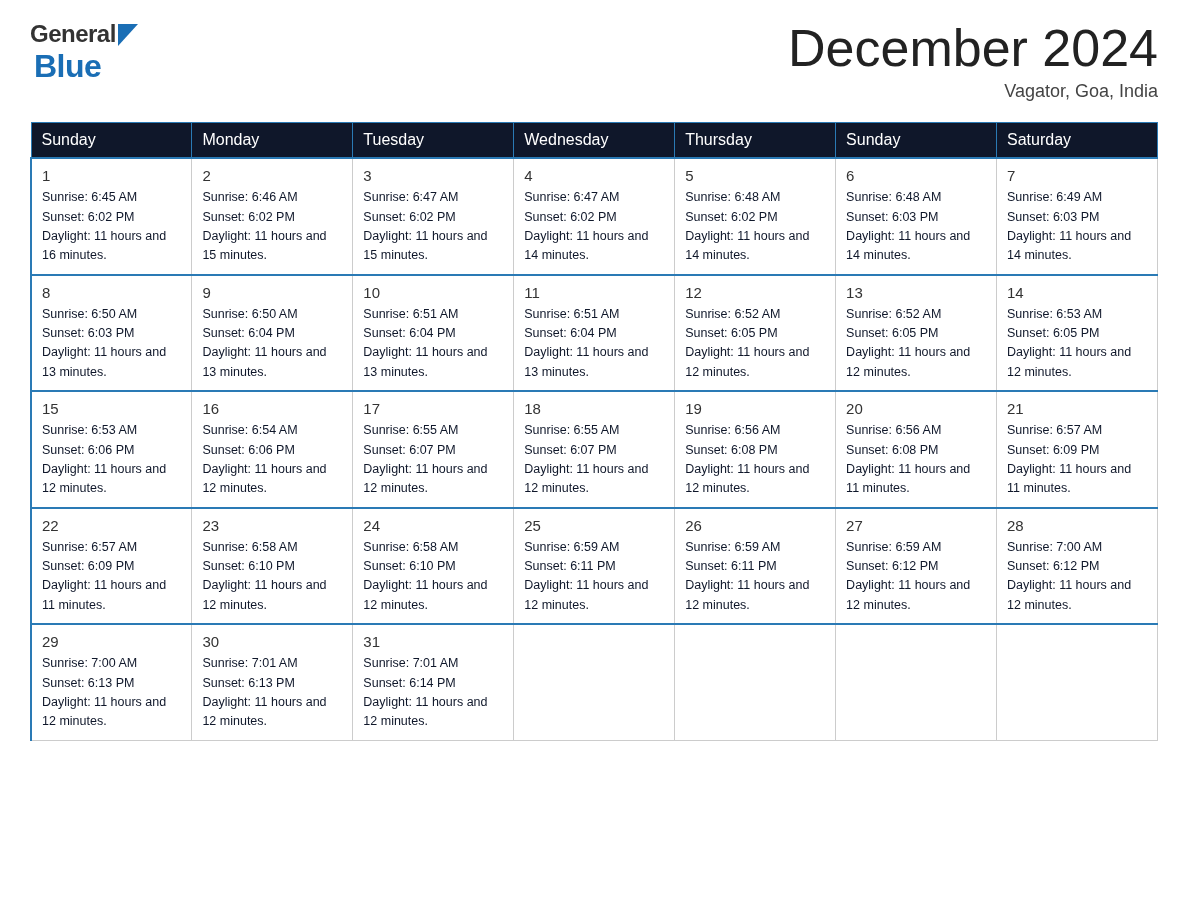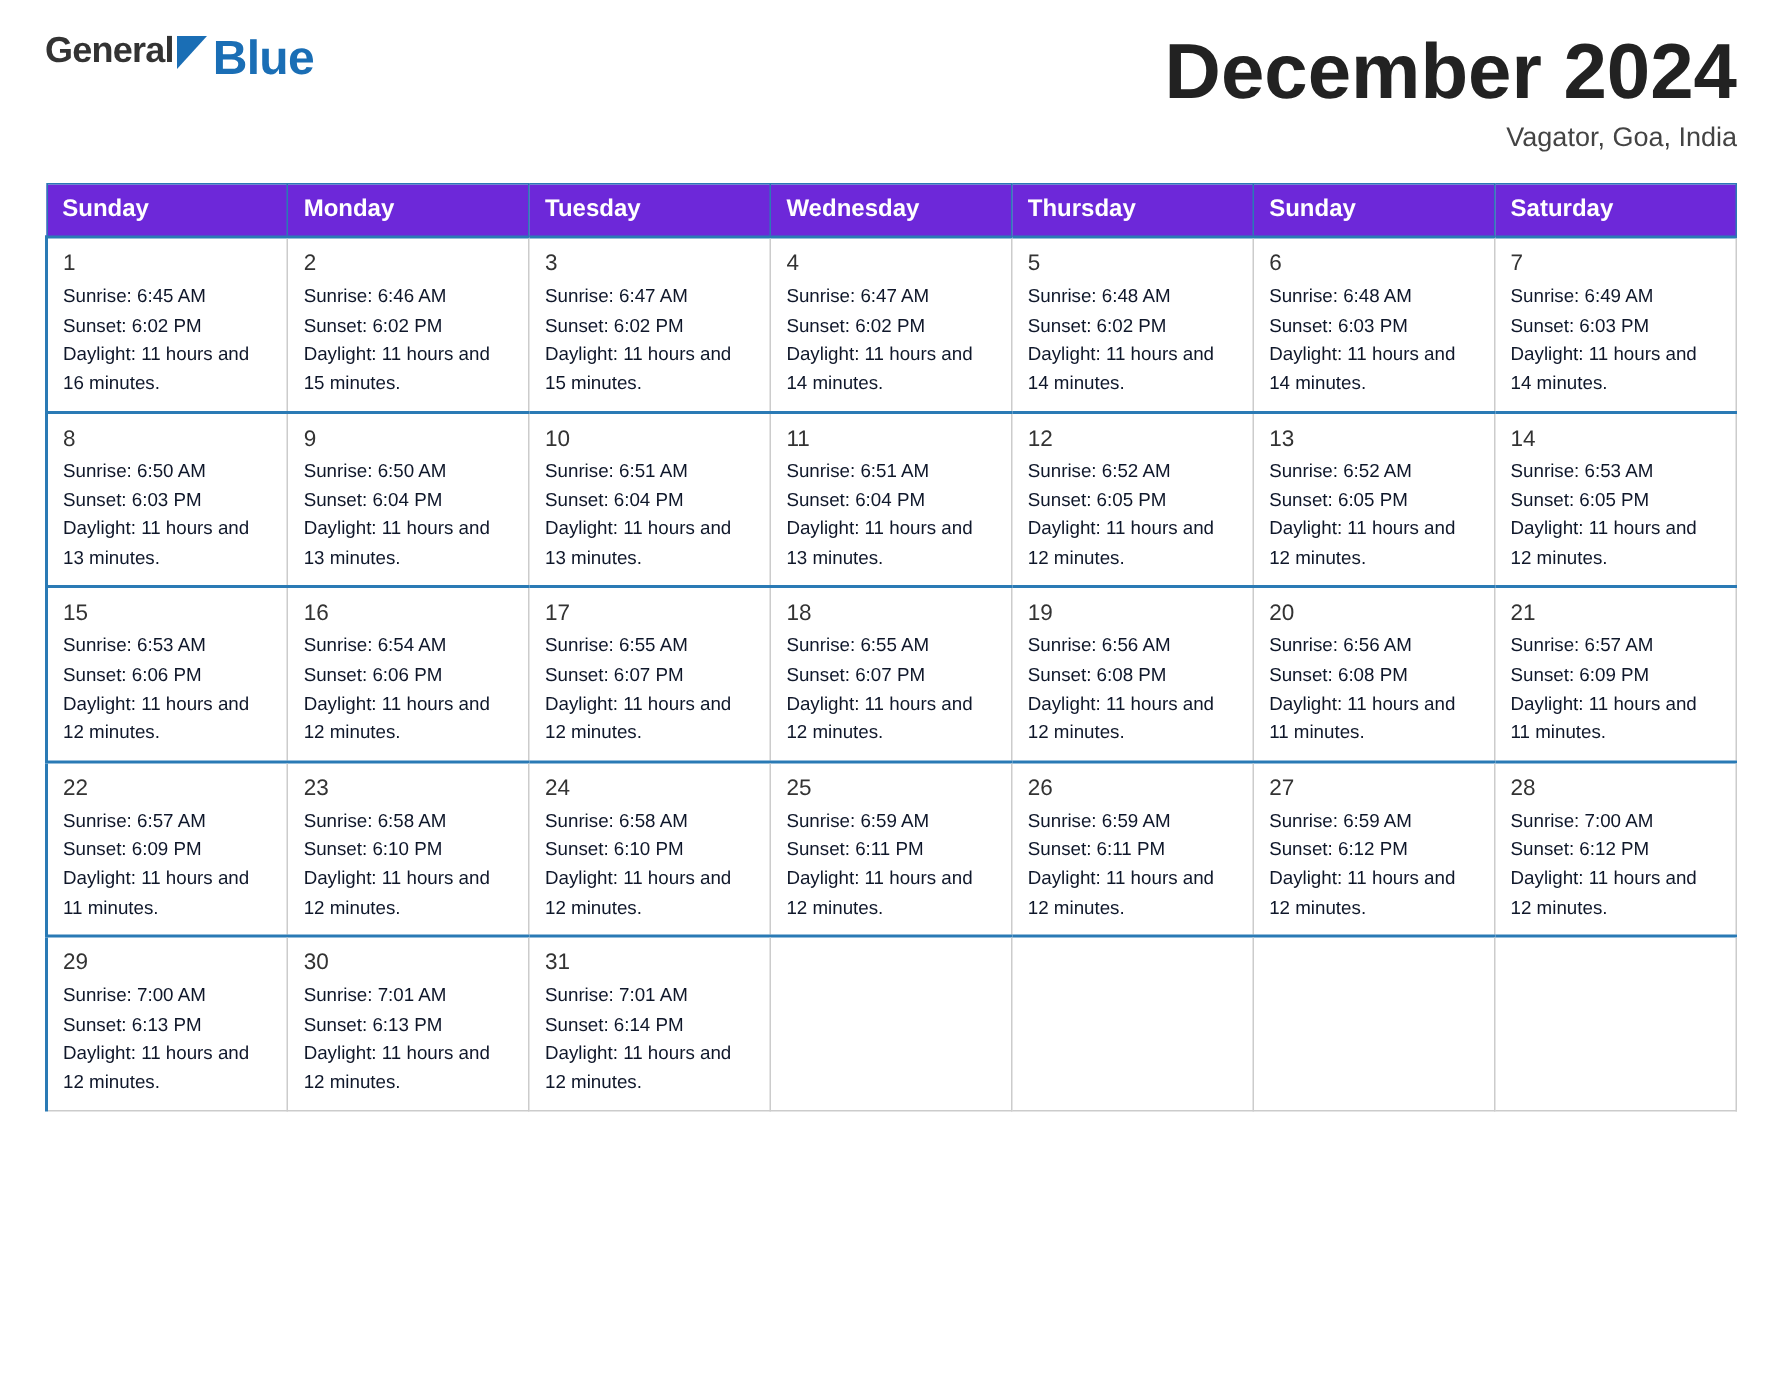--- a/index.html
+++ b/index.html
@@ -14,39 +14,39 @@
       display: flex;
       justify-content: space-between;
       align-items: flex-start;
       margin-bottom: 20px;
     }
     .title-block {
       text-align: right;
     }
     .calendar-title {
       font-size: 52px;
-      font-weight: bold;
+      font-weight: normal;
       color: #222;
       line-height: 1.1;
     }
     .calendar-subtitle {
       font-size: 18px;
       color: #444;
       margin-top: 4px;
     }
     .calendar-table {
       width: 100%;
       border-collapse: collapse;
       table-layout: fixed;
     }
     .calendar-table thead tr th {
-      background-color: #6d28d9;
+      background-color: #0f172a;
       color: white;
       font-size: 16px;
-      font-weight: bold;
+      font-weight: normal;
       padding: 8px 10px;
       text-align: left;
       border: 1px solid #2a7ab5;
     }
     .calendar-table tbody tr td {
       vertical-align: top;
       padding: 8px 10px;
       border: 1px solid #cccccc;
       font-size: 13px;
       color: #333;
@@ -71,21 +71,21 @@
     .day-info {
       font-size: 12.5px;
       line-height: 1.55;
       color: #0f172a;
     }
     .empty-cell {
       background: #f9f9f9;
     }
     .logo-wrapper {
       display: flex;
-      flex-direction: row;
+      flex-direction: column;
       align-items: flex-start;
     }
     .logo-line1 {
       display: flex;
       align-items: center;
     }
     .logo-line2 {
       display: flex;
       align-items: center;
       margin-left: 4px;

